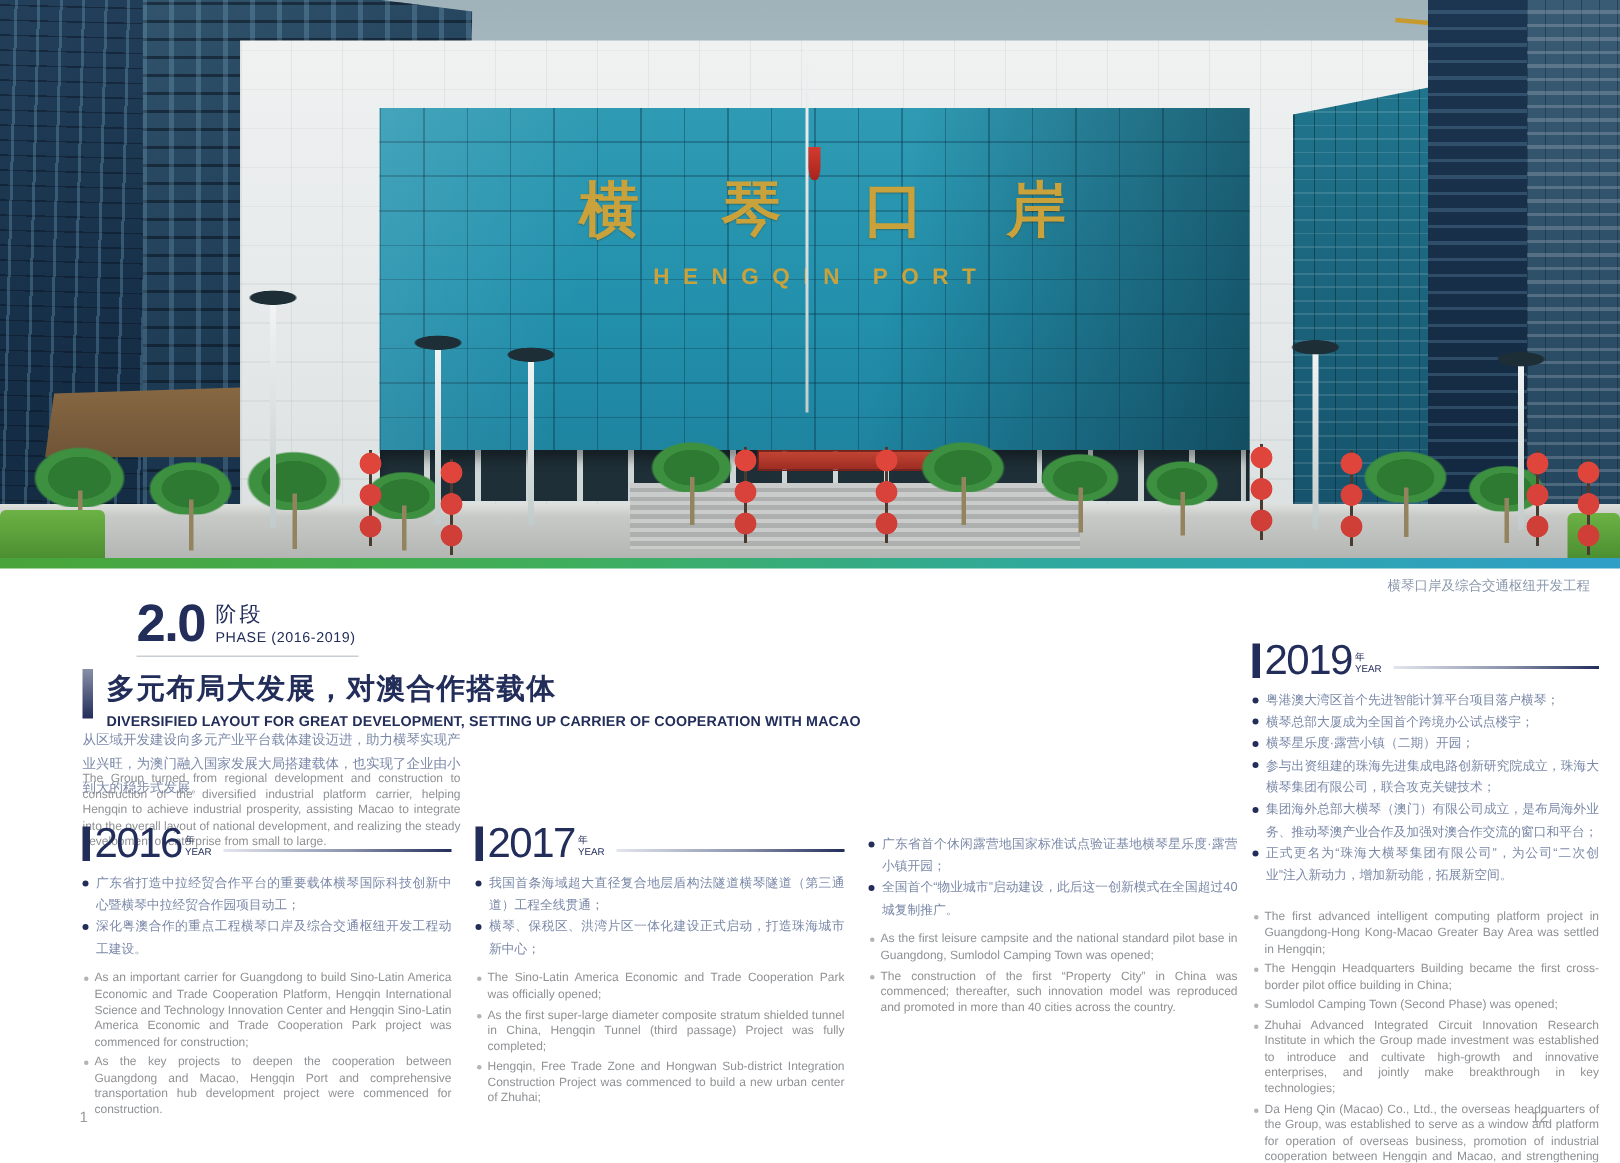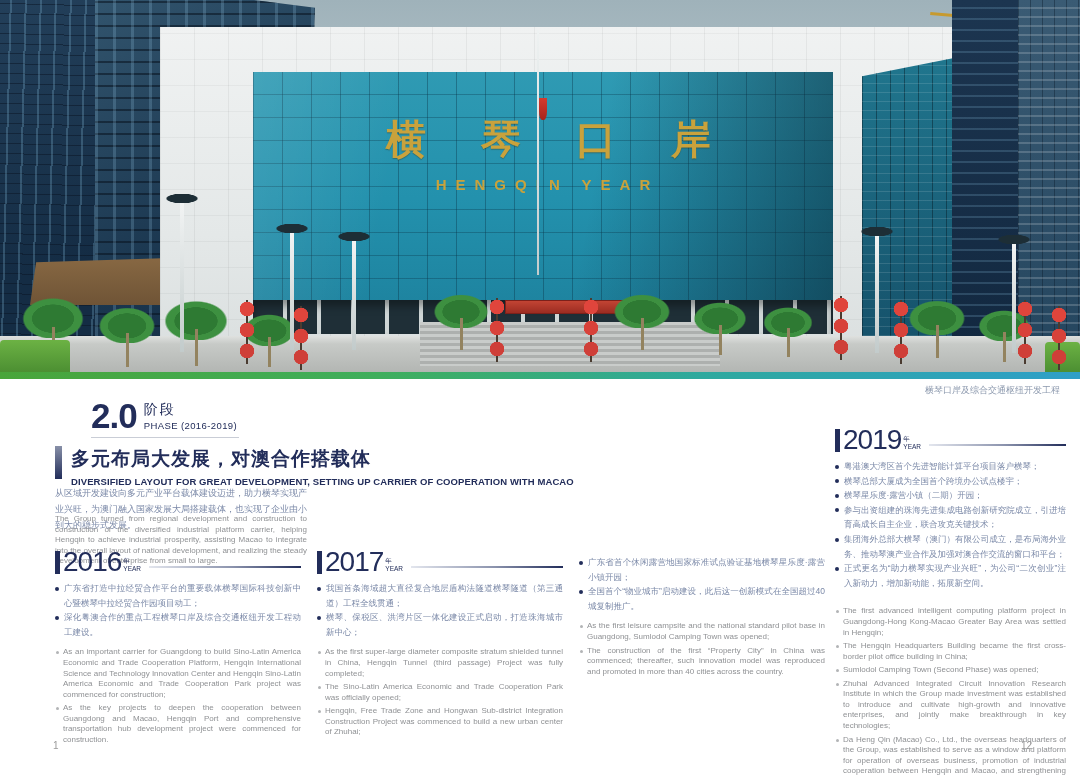--- a/index.html
+++ b/index.html
@@ -141,21 +141,21 @@
   <div class="abs low-green"></div>
 
   <div class="abs crane-arm" style="left:295px;top:96px;width:175px;transform:rotate(-2deg);"></div>
   <div class="abs crane-mast" style="left:360px;top:96px;height:55px;"></div>
   <div class="abs crane-arm" style="left:845px;top:32px;width:160px;transform:rotate(-7deg);"></div>
   <div class="abs crane-arm" style="left:930px;top:18px;width:140px;transform:rotate(5deg);"></div>
 
   <div class="abs portal-frame"></div>
   <div class="abs portal-glass"></div>
   <div class="abs sign-cn">横琴口岸</div>
-  <div class="abs sign-en">HENGQIN YEAR</div>
+  <div class="abs sign-en">HENGQIN PORT</div>
   <div class="abs flagpole"></div>
   <div class="abs flag"></div>
   <div class="abs entrance"></div>
   <div class="abs portal-right-glass"></div>
   <div class="abs tower-c"></div>
   <div class="abs tower-d"></div>
   <div class="abs plaza"></div>
   <div class="abs stairs"></div>
   <div class="abs banner"></div>
 
@@ -243,22 +243,22 @@
         <span>年</span>
         <span>YEAR</span>
       </div>
       <div class="year-line"></div>
     </div>
     <ul class="cn-list">
         <li>我国首条海域超大直径复合地层盾构法隧道横琴隧道（第三通道）工程全线贯通；</li>
         <li>横琴、保税区、洪湾片区一体化建设正式启动，打造珠海城市新中心；</li>
       </ul>
     <ul class="en-list">
+        <li>The Sino-Latin America Economic and Trade Cooperation Park was officially opened;</li>
         <li>As the first super-large diameter composite stratum shielded tunnel in China, Hengqin Tunnel (third passage) Project was fully completed;</li>
-        <li>The Sino-Latin America Economic and Trade Cooperation Park was officially opened;</li>
         <li>Hengqin, Free Trade Zone and Hongwan Sub-district Integration Construction Project was commenced to build a new urban center of Zhuhai;</li>
       </ul>
   </div>
 
   <div class="col">
     <ul class="cn-list">
         <li>广东省首个休闲露营地国家标准试点验证基地横琴星乐度·露营小镇开园；</li>
         <li>全国首个“物业城市”启动建设，此后这一创新模式在全国超过40城复制推广。</li>
       </ul>
     <ul class="en-list">
@@ -276,23 +276,23 @@
     <div class="year-suffix navy">
       <span>年</span>
       <span>YEAR</span>
     </div>
     <div class="year-line"></div>
   </div>
   <ul class="cn-list">
       <li>粤港澳大湾区首个先进智能计算平台项目落户横琴；</li>
       <li>横琴总部大厦成为全国首个跨境办公试点楼宇；</li>
       <li>横琴星乐度·露营小镇（二期）开园；</li>
-      <li>参与出资组建的珠海先进集成电路创新研究院成立，引进培育高成长自主企业，联合攻克关键技术；</li>
+      <li>参与出资组建的珠海先进集成电路创新研究院成立，珠海大横琴集团有限公司，联合攻克关键技术；</li>
       <li>集团海外总部大横琴（澳门）有限公司成立，是布局海外业务、推动琴澳产业合作及加强对澳合作交流的窗口和平台；</li>
-      <li>正式更名为“助力横琴实现产业兴旺”，为公司“二次创业”注入新动力，增加新动能，拓展新空间。</li>
+      <li>正式更名为“珠海大横琴集团有限公司”，为公司“二次创业”注入新动力，增加新动能，拓展新空间。</li>
     </ul>
   <ul class="en-list">
       <li>The first advanced intelligent computing platform project in Guangdong-Hong Kong-Macao Greater Bay Area was settled in Hengqin;</li>
       <li>The Hengqin Headquarters Building became the first cross-border pilot office building in China;</li>
       <li>Sumlodol Camping Town (Second Phase) was opened;</li>
       <li>Zhuhai Advanced Integrated Circuit Innovation Research Institute in which the Group made investment was established to introduce and cultivate high-growth and innovative enterprises, and jointly make breakthrough in key technologies;</li>
       <li>Da Heng Qin (Macao) Co., Ltd., the overseas headquarters of the Group, was established to serve as a window and platform for operation of overseas business, promotion of industrial cooperation between Hengqin and Macao, and strengthening of cooperation and exchanges with Macao;</li>
     </ul>
 </div>
 

